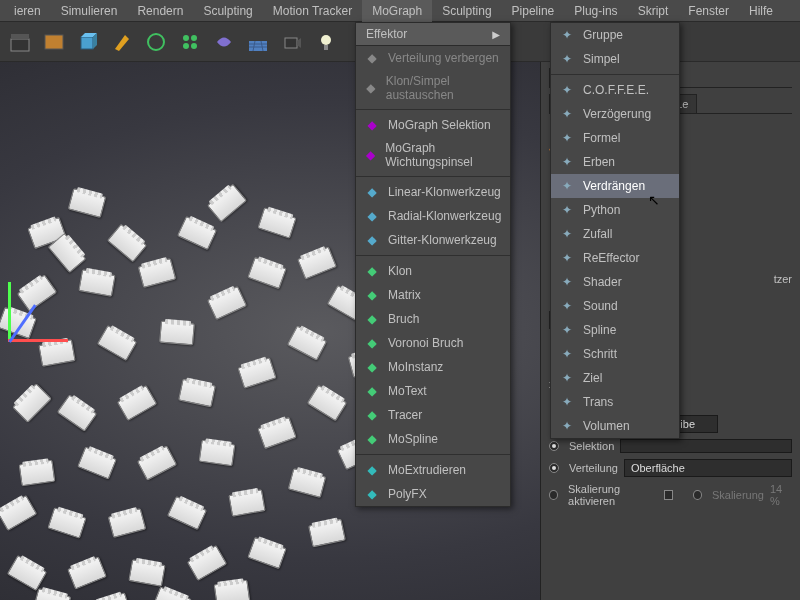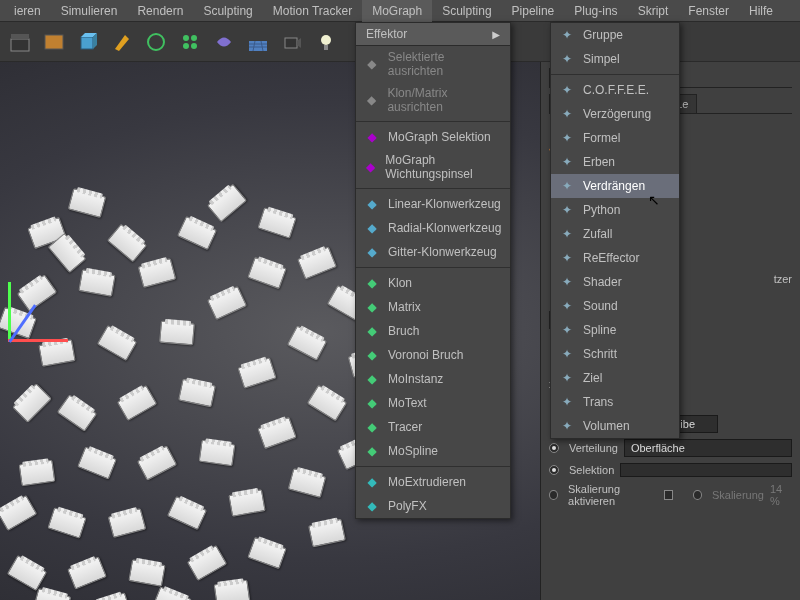--- a/index.html
+++ b/index.html
@@ -219,50 +219,50 @@
     <span>xtur fixieren</span>
     <div class="btn-tab">Aus</div>
   </div>
   <div style="height:16px;"></div>
   <div class="attr-row">
     <span class="dots">. . . . . . . . . . . .</span>
     <div class="field-box">Scheibe</div>
   </div>
   <div class="attr-row">
     <span class="radio on"></span>
+    <span>Selektion</span>
+    <div class="field-box" style="flex:1; min-height:14px;"></div>
+  </div>
+  <div class="attr-row">
+    <span class="radio on"></span>
     <span>Verteilung</span>
     <div class="field-box" style="flex:1">Oberfläche</div>
-  </div>
-  <div class="attr-row">
-    <span class="radio on"></span>
-    <span>Selektion</span>
-    <div class="field-box" style="flex:1; min-height:14px;"></div>
   </div>
   <div class="attr-row">
     <span class="radio"></span>
     <span>Skalierung aktivieren</span>
     <span class="check"></span>
     <span style="margin-left:10px; color:#777;" class="radio"></span>
     <span style="color:#777">Skalierung</span>
     <span style="color:#777">14 %</span>
   </div>
 </div>
 
 <div class="dropdown" id="dd1" style="top:22px; left:355px; width:156px;">
   <div class="dropdown-header">
     <span>Effektor</span>
     <span class="submenu-arrow">▶</span>
   </div>
 <div class="dropdown-item">
       <span class="dd-icon" style="color: rgb(136, 136, 136);">◆</span>
-      <span style="color: rgb(136, 136, 136);">Selektierte ausrichten</span>
+      <span style="color: rgb(136, 136, 136);">Verteilung verbergen</span>
     </div>
     <div class="dropdown-item">
       <span class="dd-icon" style="color: rgb(136, 136, 136);">◆</span>
-      <span style="color: rgb(136, 136, 136);">Klon/Matrix ausrichten</span>
+      <span style="color: rgb(136, 136, 136);">Klon/Simpel austauschen</span>
     </div>
     <div class="dropdown-sep"></div>
     <div class="dropdown-item">
       <span class="dd-icon" style="color: rgb(170, 0, 204);">◆</span>
       <span>MoGraph Selektion</span>
     </div>
     <div class="dropdown-item">
       <span class="dd-icon" style="color: rgb(170, 0, 204);">◆</span>
       <span>MoGraph Wichtungspinsel</span>
     </div>

